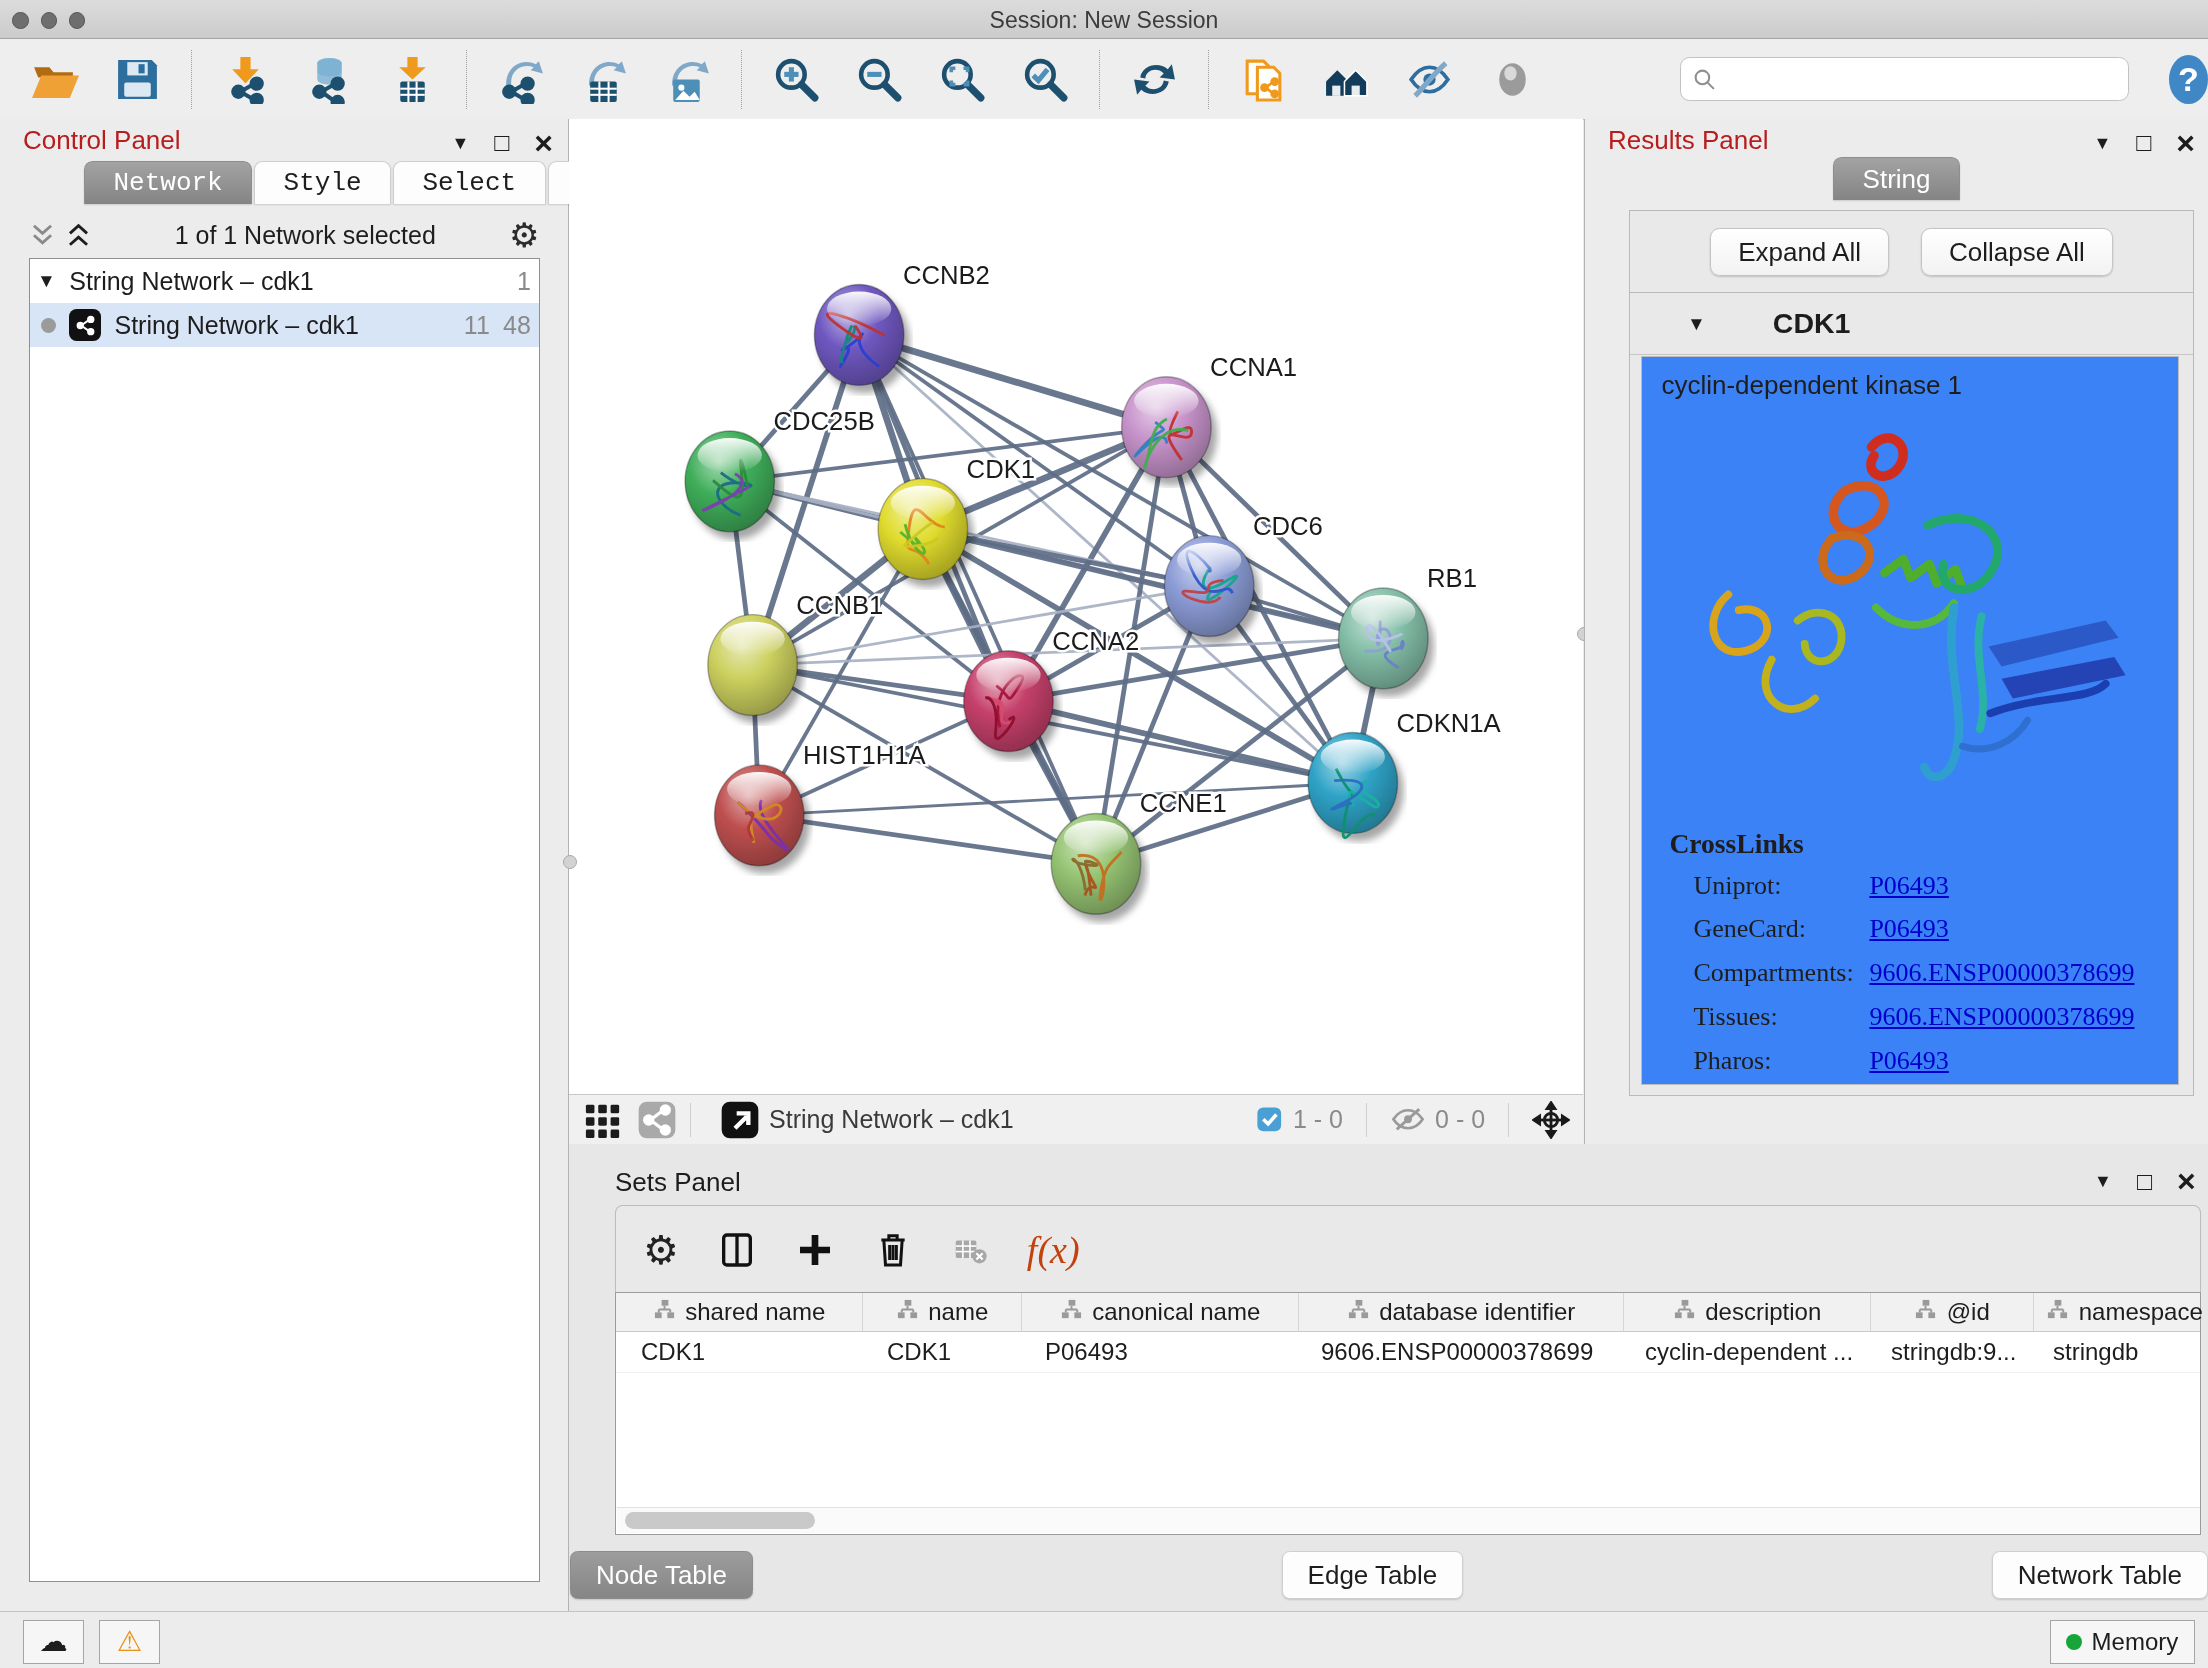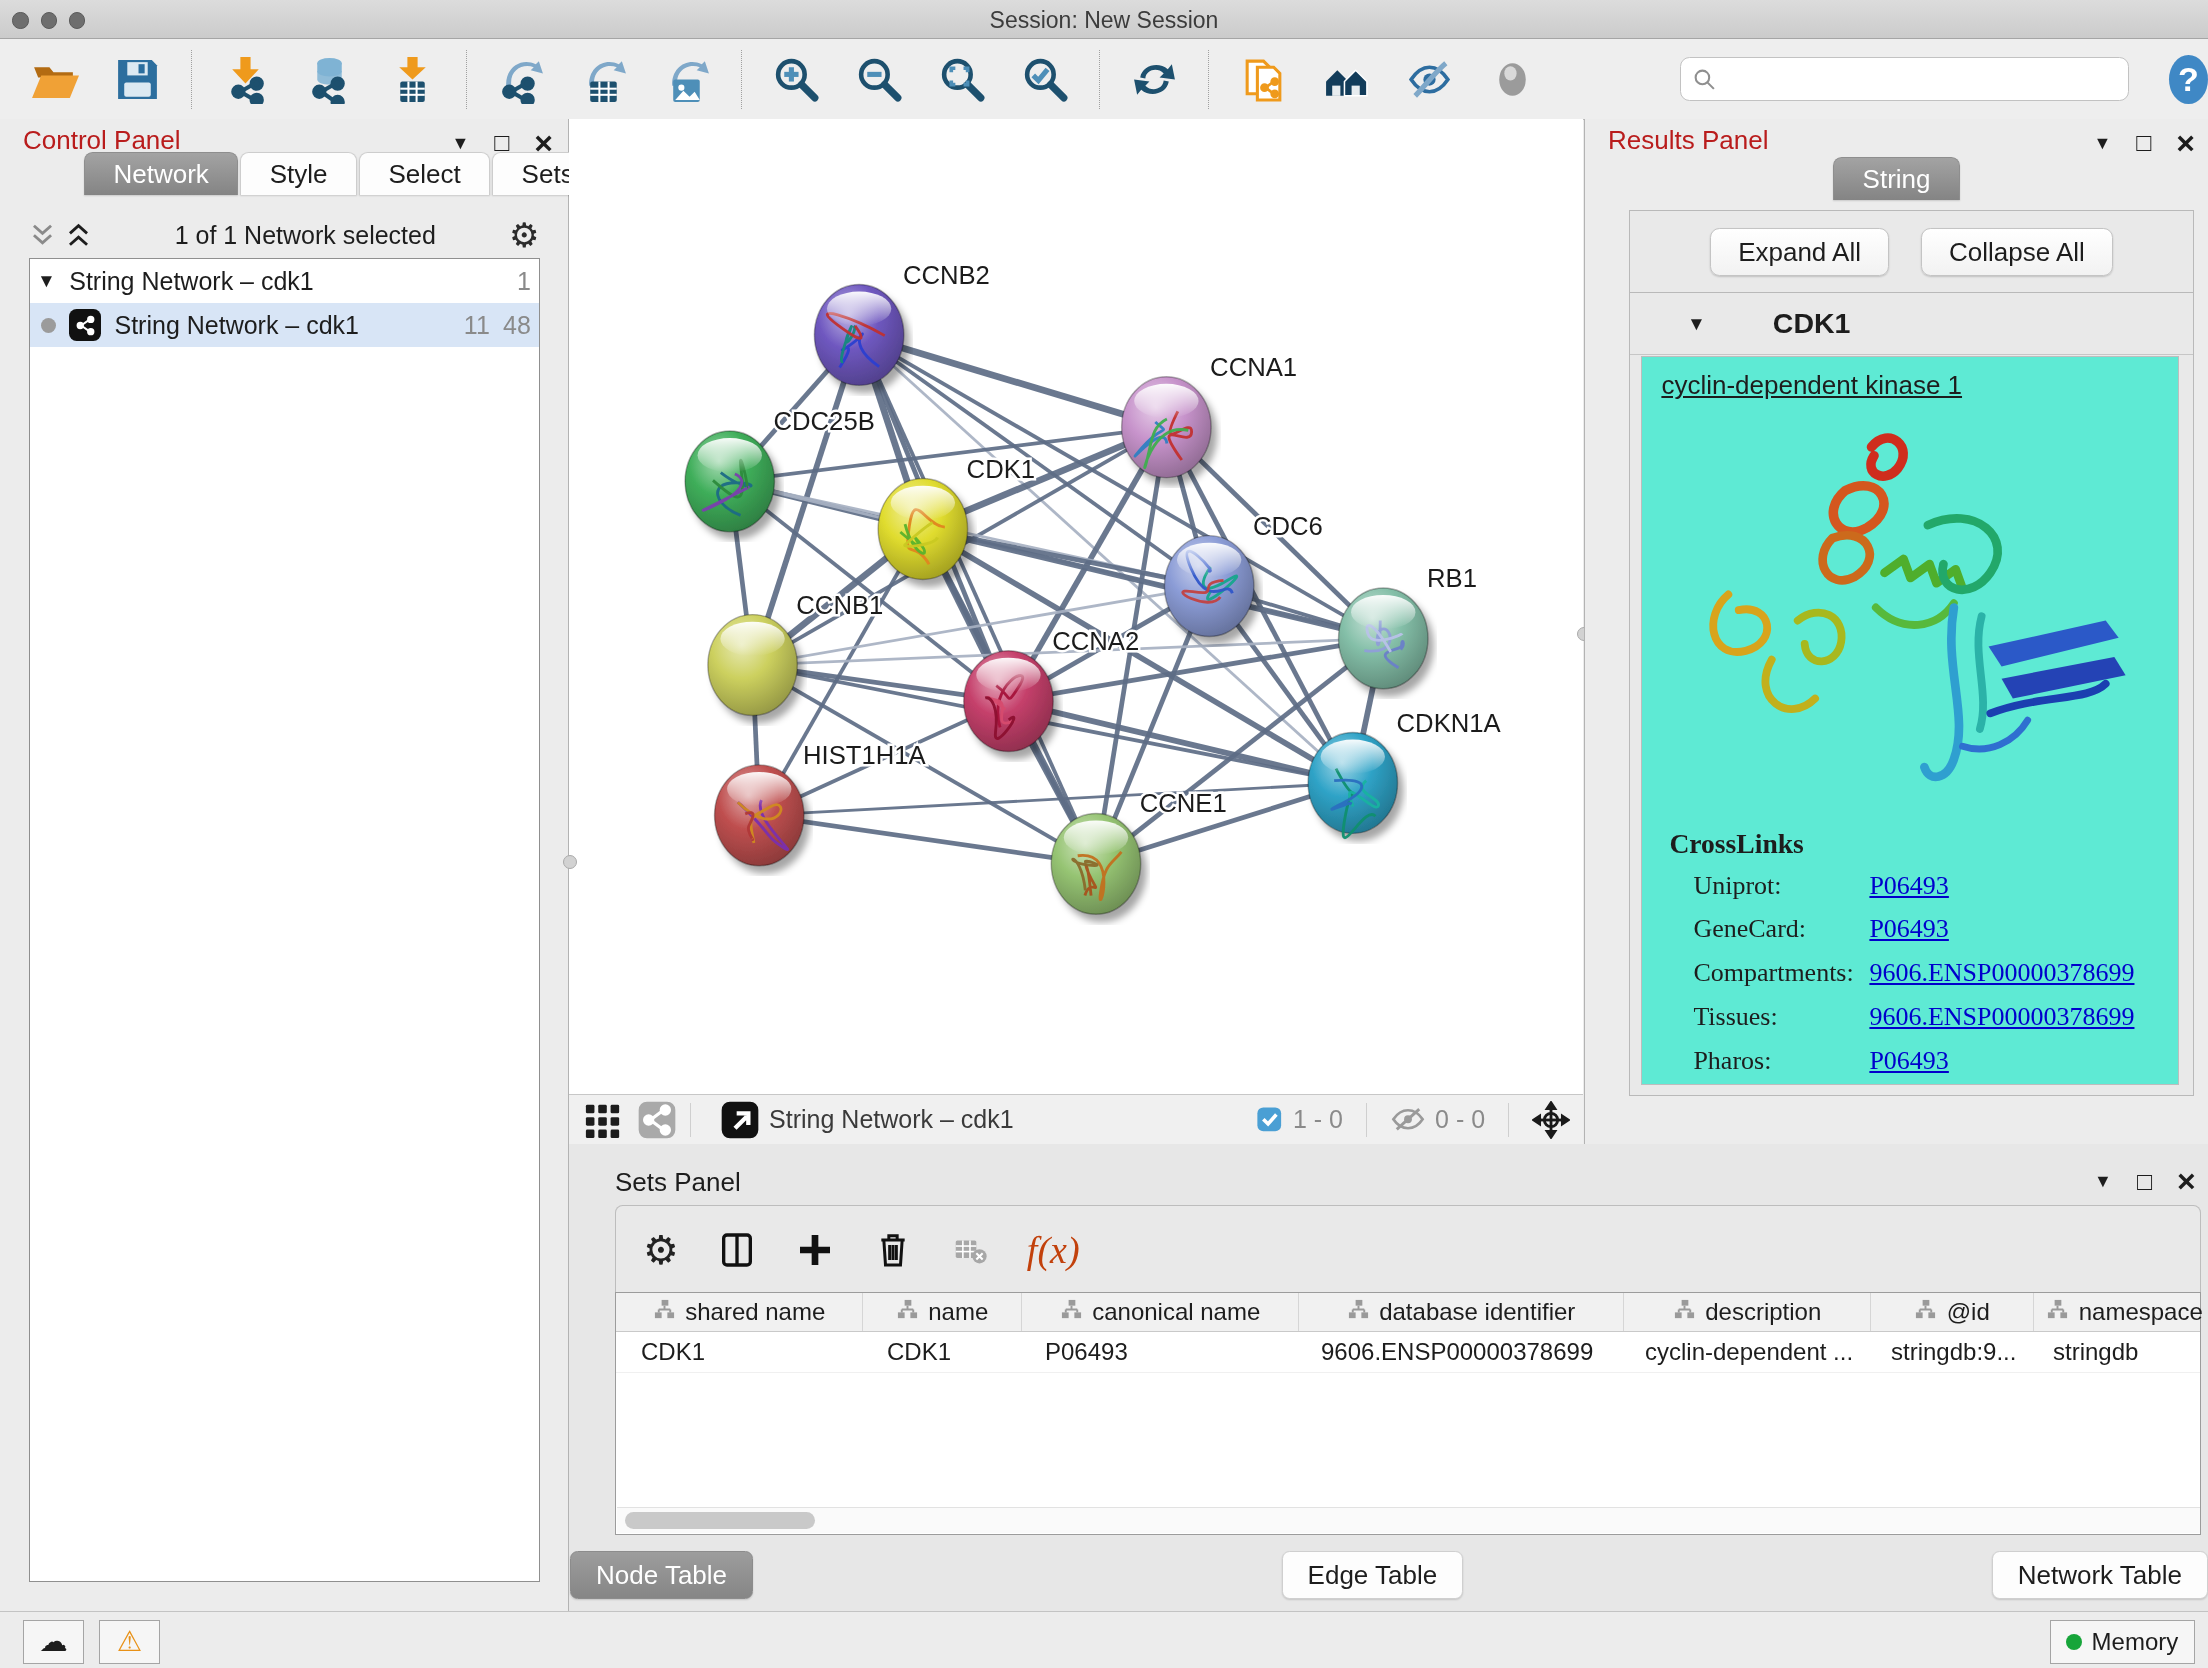--- a/index.html
+++ b/index.html
@@ -24,21 +24,21 @@
     font-size:34px;font-weight:bold;display:flex;align-items:center;justify-content:center;cursor:pointer;}
   
   .phead{position:absolute;font-size:26px;color:#b91c1c;}
   .pctl{position:absolute;display:flex;gap:25px;align-items:center;color:#1d1d1d;}
   .pctl .ic{cursor:pointer;line-height:1;}
   .ic-collapse{font-size:18px;}
   .ic-float{font-size:25px;font-weight:bold;}
   .ic-close{font-size:32px;font-weight:bold;line-height:.8;}
   
   .control-panel{position:absolute;left:0;top:119px;width:568px;height:1492px;background:#ececec;border-right:1px solid #b3b3b3;}
-  .cp-tabs{position:absolute;left:84px;top:33px;display:flex;}
+  .cp-tabs{position:absolute;left:84px;top:42px;display:flex;font-family:Liberation Mono, monospace;}
   .tab{height:42px;padding:0 28.5px;display:flex;align-items:center;font-size:26px;background:#fdfdfd;
     border:1px solid #cdcdcd;border-bottom:none;border-radius:8.6px 8.6px 0 0;margin-right:1.9px;cursor:pointer;box-shadow:0 1px 1.9px rgba(0,0,0,.15);}
   .tab.sel{background:linear-gradient(#a3a3a3,#848484);color:#ffffff;border-color:#8e8e8e;}
   .cp-listbar{position:absolute;left:28.5px;top:95px;width:511px;height:42px;display:flex;align-items:center;font-size:25px;}
   .cp-listbar .mid{flex:1;text-align:center;}
   .chev{cursor:pointer;margin-right:9.5px;display:inline-flex;}
   .gear{font-size:34px;color:#2b2b2b;cursor:pointer;}
   .cp-box{position:absolute;left:28.5px;top:139px;width:509px;height:1322px;background:#ffffff;border:1.9px solid #8f8f8f;}
   .tree-row{display:flex;align-items:center;height:44px;font-size:25px;gap:13.3px;padding:0 7.6px;}
   .tree-row .cnt{color:#8a8a8a;}
@@ -61,21 +61,21 @@
   
   .results{position:absolute;left:1584px;top:119px;width:625px;height:1036px;background:#ececec;border-left:1px solid #b3b3b3;}
   .rp-tab{position:absolute;left:0;right:0;top:38px;display:flex;justify-content:center;}
   .rp-outer{position:absolute;left:44px;top:91px;width:563px;height:82px;background:#e9e9e9;border:1px solid #b9b9b9;border-bottom:none;
     display:flex;align-items:center;justify-content:center;gap:32px;}
   .btn{background:linear-gradient(#ffffff,#f2f2f2);border:1px solid #c4c4c4;border-radius:9.5px;
     font-size:26px;padding:7.6px 27px;cursor:pointer;box-shadow:0 1px 1.9px rgba(0,0,0,.18);}
   .rp-content{position:absolute;left:44px;top:173px;width:563px;height:802px;background:#e9e9e9;border:1px solid #b9b9b9;}
   .rp-generow{height:61px;display:flex;align-items:center;gap:67px;padding-left:57px;font-size:28.5px;border-bottom:1px solid #c6c6c6;}
   .rp-generow b{font-size:28.5px;}
-  .rp-inner{position:absolute;left:11.4px;top:63px;width:536px;height:727px;background:#5eead4;border:1px solid #bdbdbd;overflow:hidden;text-decoration:underline;}
+  .rp-inner{position:absolute;left:11.4px;top:63px;width:536px;height:727px;background:#3b82f6;border:1px solid #bdbdbd;overflow:hidden;}
   .rp-desc{font-size:26px;padding:13.3px 0 0 19px;}
   .protein{position:absolute;left:25px;top:51px;}
   .xl-title{position:absolute;left:27px;top:471px;font-family:"Liberation Serif",serif;font-weight:bold;font-size:27.6px;}
   .xl-row{position:absolute;font-family:"Liberation Serif",serif;font-size:26px;}
   .xl-row a{color:#0000cc;text-decoration:underline;cursor:pointer;}
   
   .table-region{position:absolute;left:569px;top:1144px;width:1640px;height:467px;background:#e7e7e7;}
   .tp-head{position:absolute;left:46px;top:23px;font-size:26px;}
   .tp-ctl{position:absolute;right:13.3px;top:21px;}
   .tp-toolbar{position:absolute;left:46px;top:61px;width:1586px;height:88px;background:#e9e9e9;

